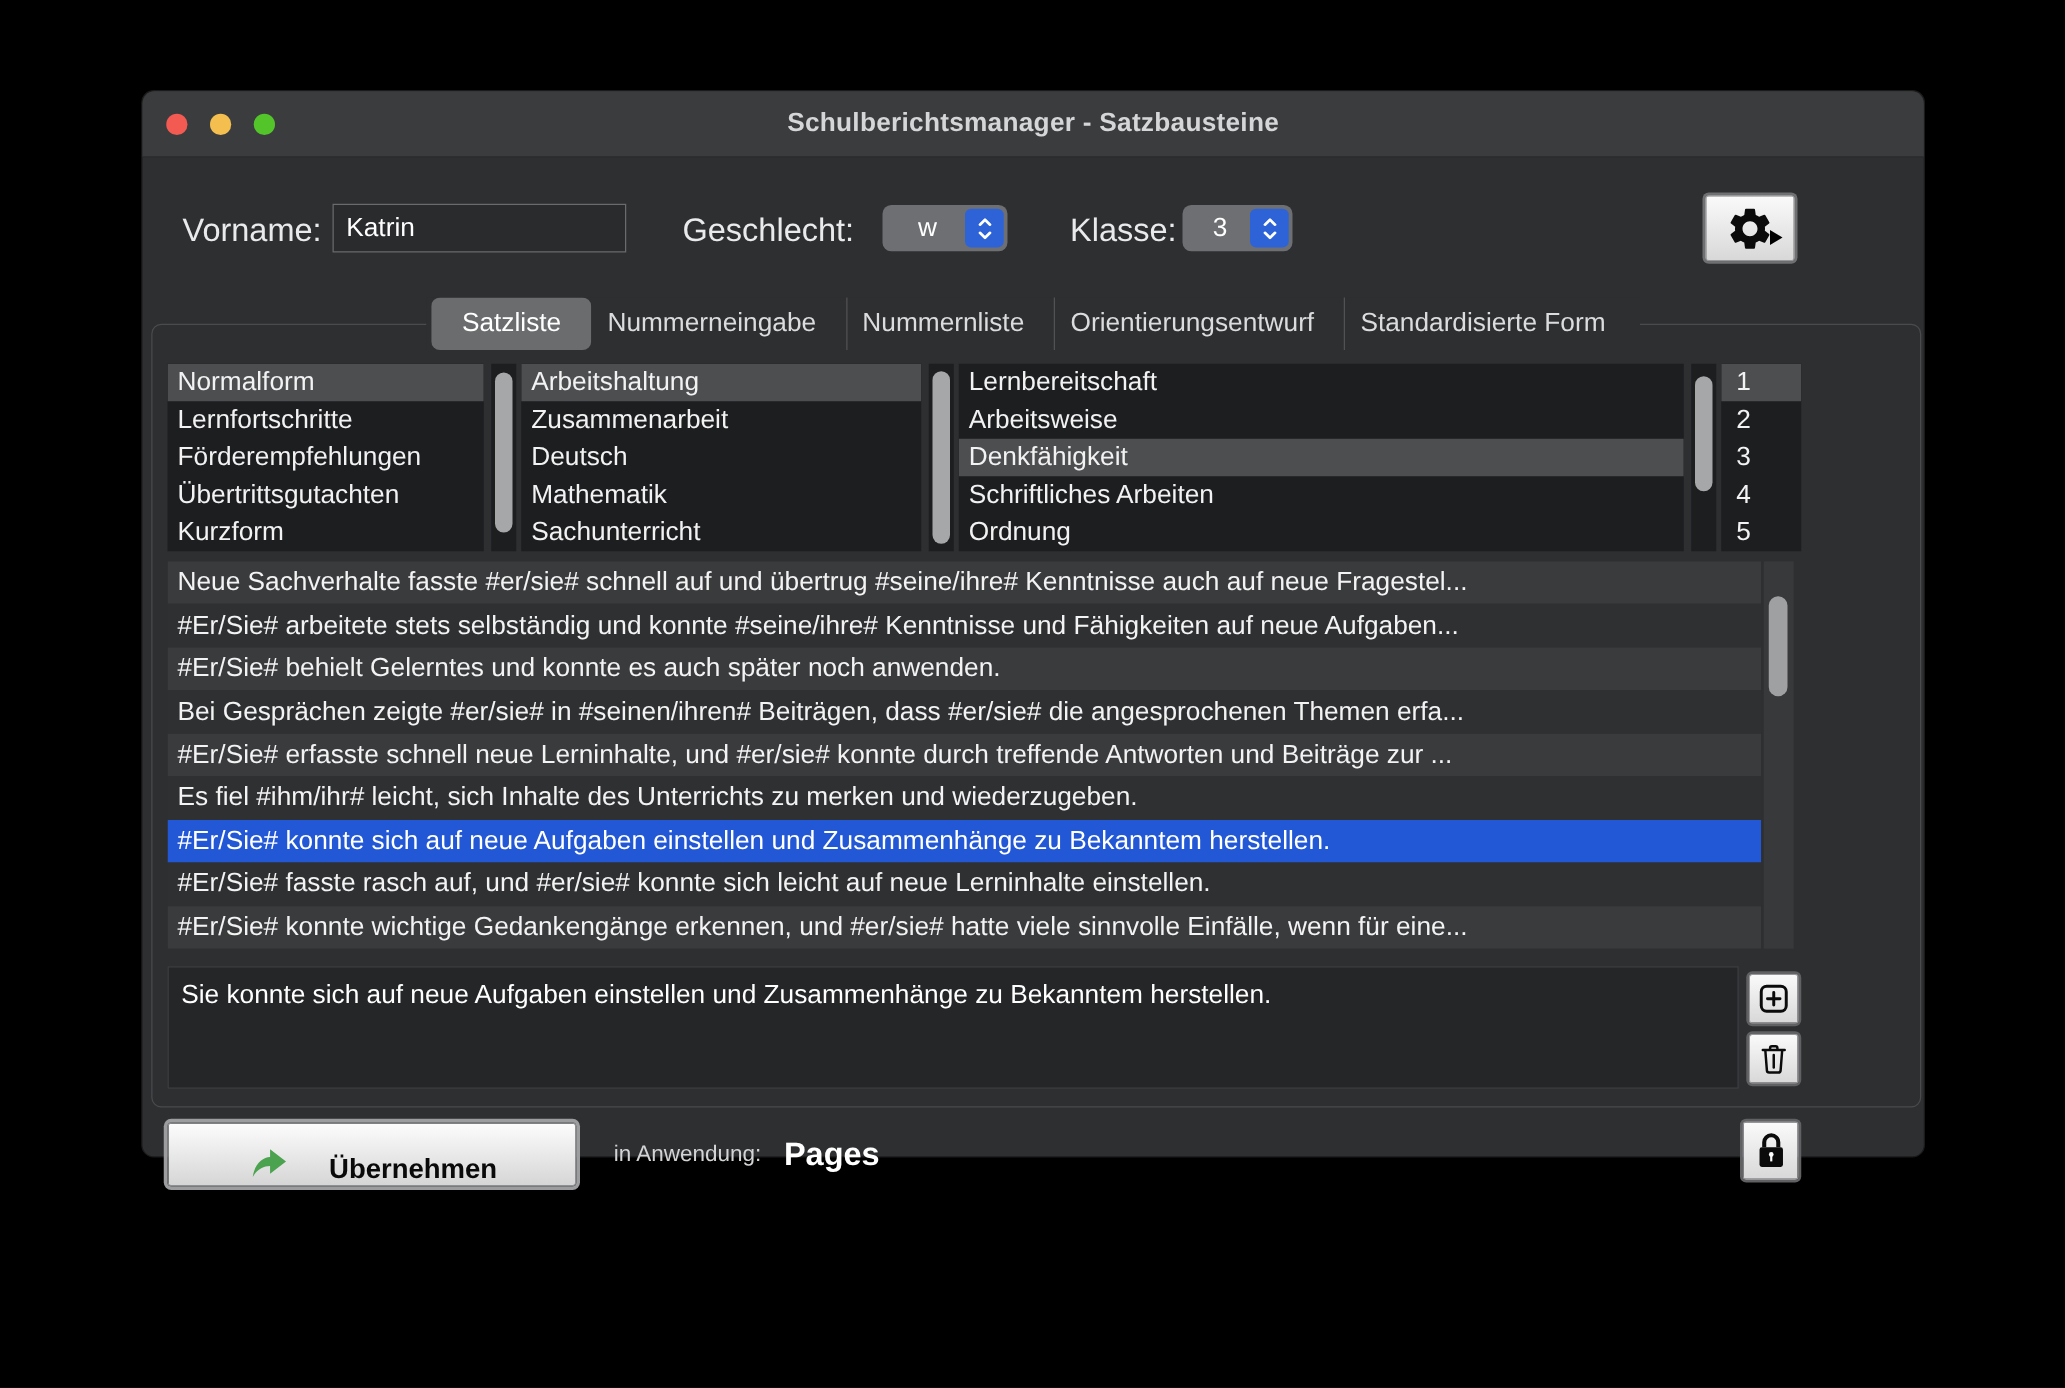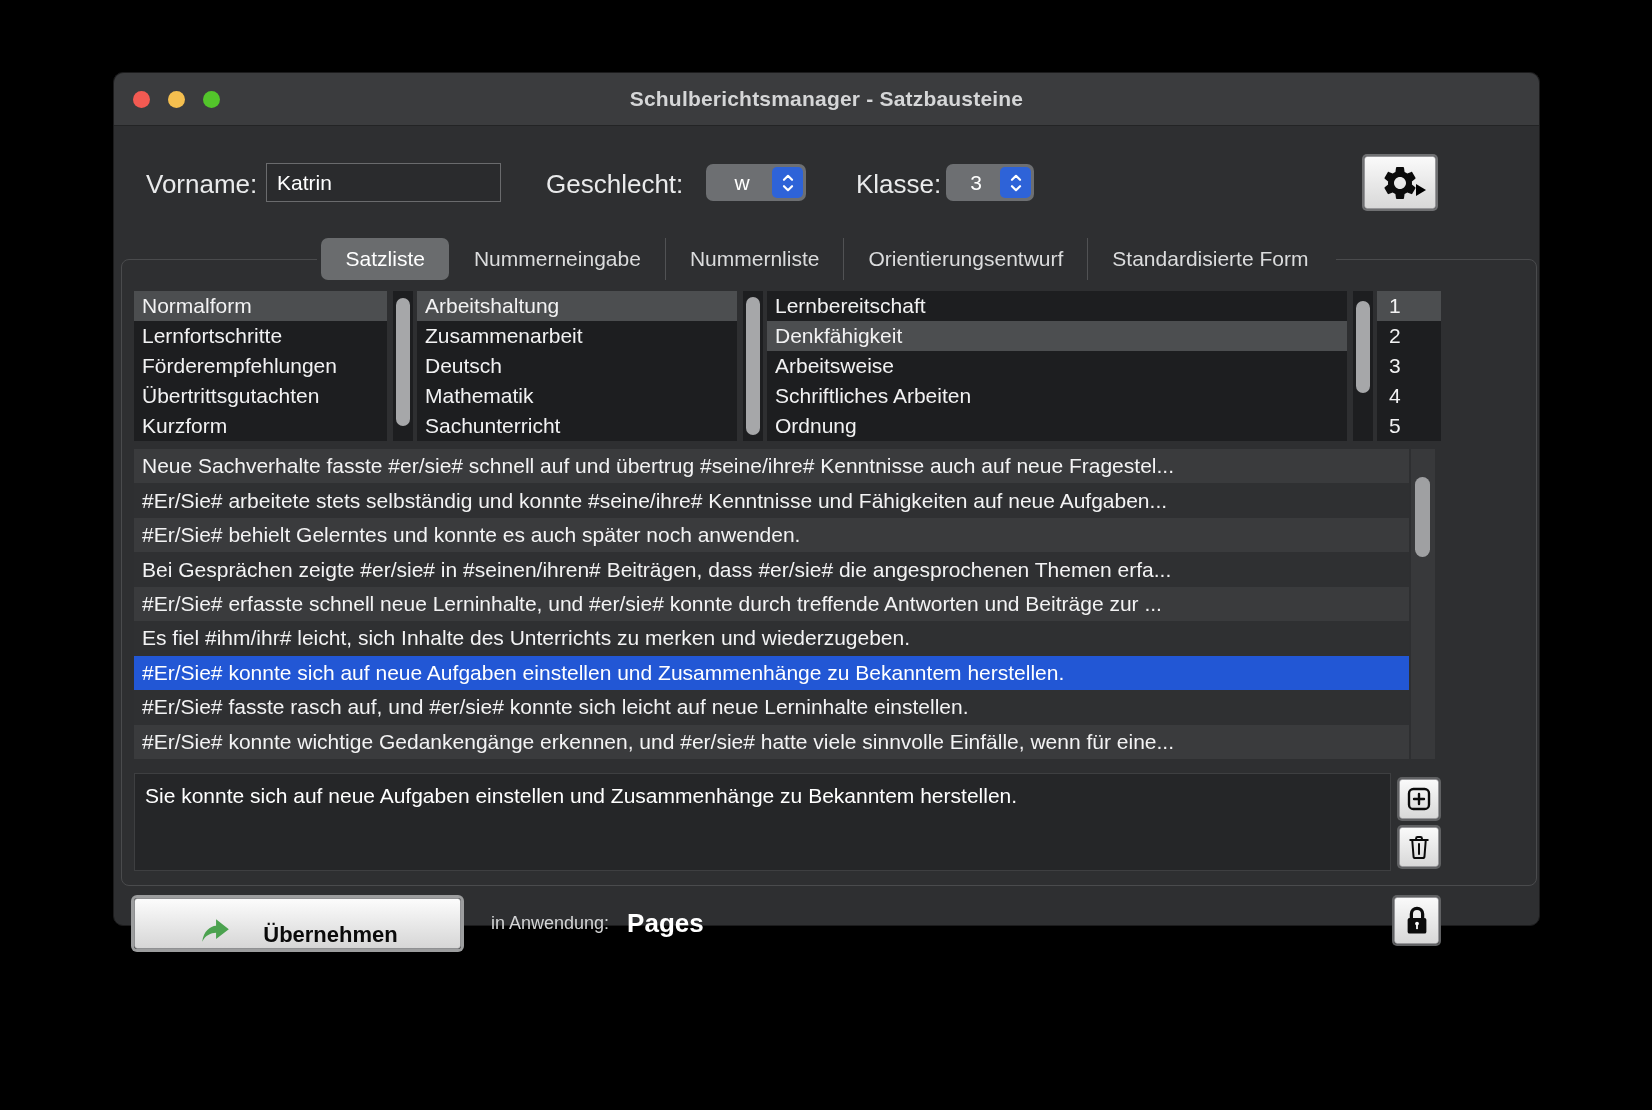--- a/index.html
+++ b/index.html
@@ -48,21 +48,21 @@
     display:flex; align-items:center; justify-content:center; cursor:default;
   }
   .gear-btn { left:1250px; top:83px; width:72px; height:53px; box-shadow:0 0 0 2px #6f7072; }
   .gear-tri { position:absolute; right:9px; bottom:12px; width:0; height:0;
     border-left:10px solid #000; border-top:6px solid transparent; border-bottom:6px solid transparent; }
 
   
   .tabbar { position:absolute; left:0; right:0; top:165px; display:flex; justify-content:center; z-index:3; }
   .tabs { display:flex; align-items:stretch; background:#2e2f31; padding:0 4px; }
   .tab { font-size:21px; color:#dbdcdd; padding:9px 24px; display:flex; align-items:center; border-left:1px solid transparent; }
-  .tab + .tab { border-left:1px solid #515254; }
+  .tab + .tab { border-left:1px solid #515254;padding-left:12px; }
   .tab.selected { background:#6a6c6e; color:#fff; border-radius:7px; border-left-color:transparent; }
   .tab.selected + .tab { border-left-color:transparent; }
 
   
   .panel { position:absolute; left:7px; top:186px; width:1416px; height:627px;
     border:1px solid #4a4b4d; border-radius:8px; }
 
   
   .listbox { position:absolute; top:218px; height:150px; background:#1d1e20; overflow:hidden;
     display:flex; flex-direction:column; }
@@ -186,22 +186,22 @@
       <div class="row">Mathematik</div>
       <div class="row">Sachunterricht</div>
     </div>
   <div class="sb" style="left:629px;">
     <div class="thumb" style="top:6px; height:138px;"></div>
   </div>
 
   <div class="listbox" style="left:653px; width:580px;">
 
   <div class="row">Lernbereitschaft</div>
+      <div class="row">Arbeitsweise</div>
       <div class="row selected">Denkfähigkeit</div>
-      <div class="row">Arbeitsweise</div>
       <div class="row">Schriftliches Arbeiten</div>
       <div class="row">Ordnung</div>
     </div>
   <div class="sb" style="left:1239px;">
     <div class="thumb" style="top:10px; height:92px;"></div>
   </div>
 
   <div class="listbox" style="left:1263px; width:64px;">
 
   <div class="row selected" style="padding-left:12px;">1</div>

